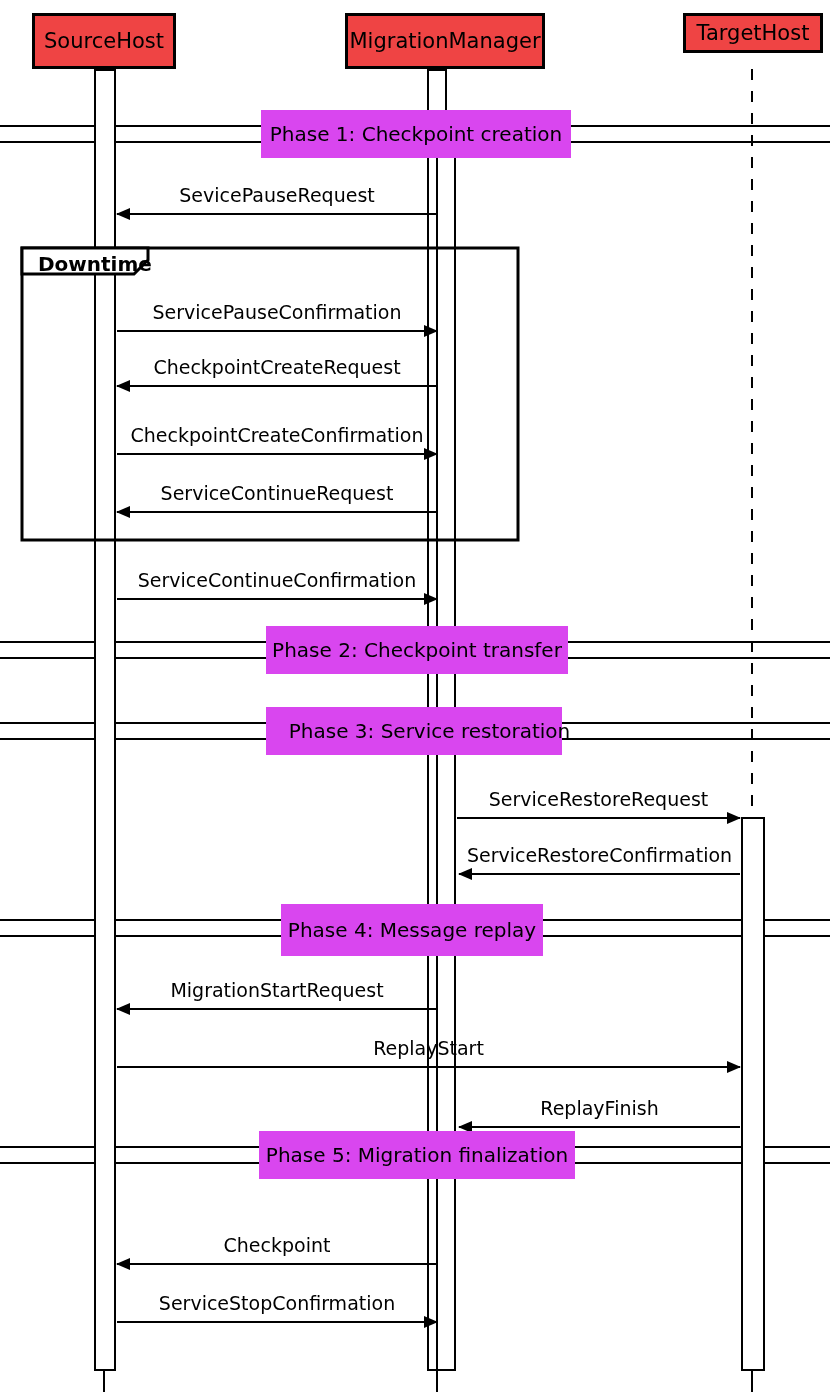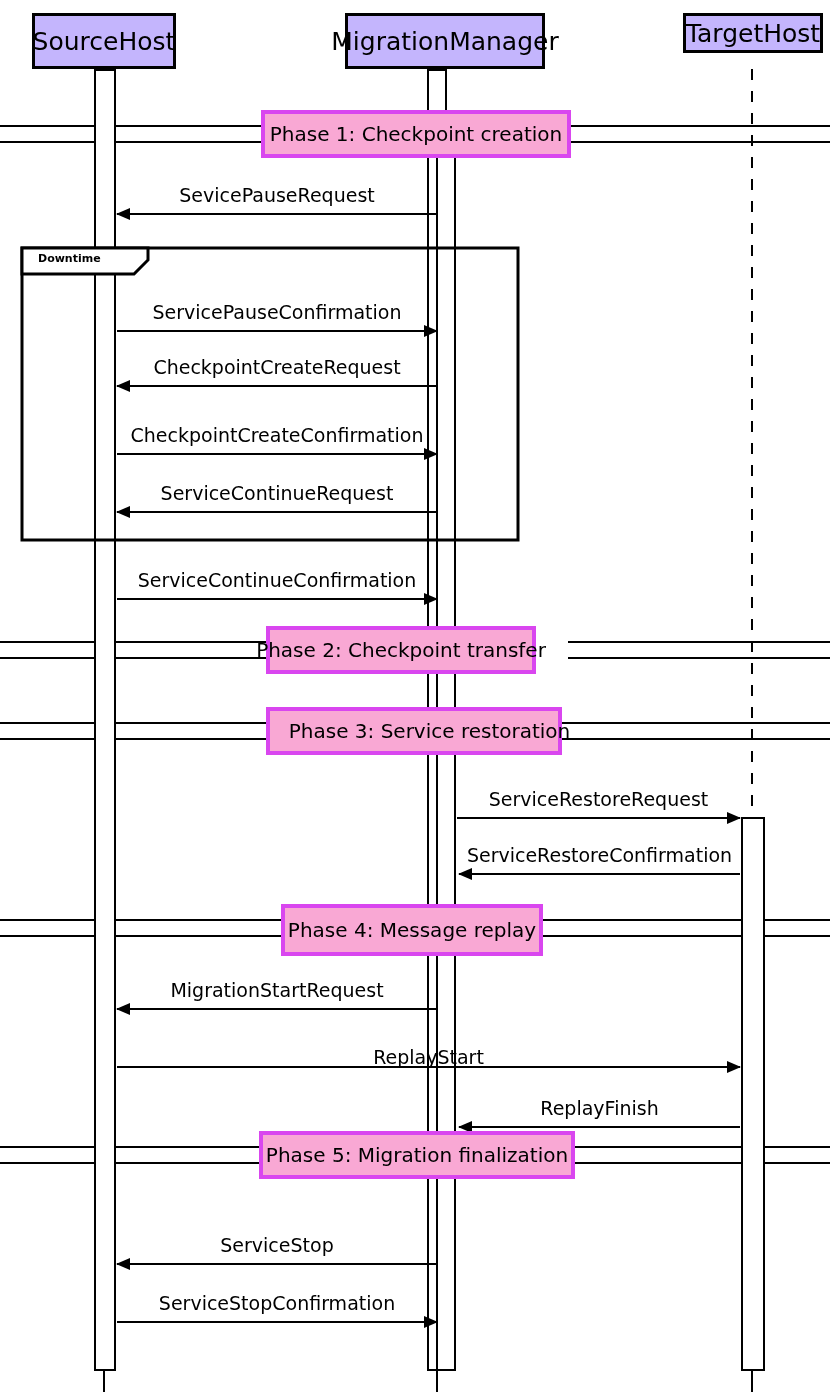--- a/index.html
+++ b/index.html
@@ -1,31 +1,31 @@
 <!DOCTYPE html>
 <html><head>
 <meta charset="utf-8">
 <style>
   html,body{margin:0;padding:0;background:#ffffff;}
   body{font-family:"DejaVu Sans","Liberation Sans",sans-serif;}
   #diagram{position:relative;width:830px;height:1395px;background:#fff;overflow:hidden;}
   svg#canvas{position:absolute;left:0;top:0;width:830px;height:1395px;}
 
   .lifeline-box{
-    position:absolute;background:#c4b5fd;border:3px solid #000;
+    position:absolute;background:#ef4444;border:3px solid #000;
     display:flex;align-items:center;justify-content:center;
-    font-size:25px;color:#000;white-space:nowrap;box-sizing:border-box;
+    font-size:21px;color:#000;white-space:nowrap;box-sizing:border-box;
   }
   .phase-box{
-    position:absolute;background:#f9a8d4;border:4px solid #d946ef;
+    position:absolute;background:#d946ef;border:6px solid #d946ef;
     display:flex;align-items:center;justify-content:center;
     font-size:20px;color:#000;white-space:nowrap;box-sizing:border-box;
   }
   .frag-label{
-    position:absolute;font-size:11px;font-weight:bold;color:#000;
+    position:absolute;font-size:20px;font-weight:bold;color:#000;
     white-space:nowrap;
   }
   .msg-label{
     position:absolute;font-size:19px;color:#000;white-space:nowrap;
     transform:translateX(-50%);
   }
 </style>
 </head>
 <body>
 
@@ -103,31 +103,31 @@
         <line x1="752" y1="1372" x2="752" y2="1392" stroke="#000000" stroke-width="2"></line>
       </g>
   </svg>
 
   <div id="html-layer">
       <div class="lifeline-box" style="left:32px;top:13px;width:144px;height:56px;">SourceHost</div>
       <div class="lifeline-box" style="left:345px;top:13px;width:200px;height:56px;">MigrationManager</div>
       <div class="lifeline-box" style="left:683px;top:13px;width:140px;height:40px;">TargetHost</div>
       <div class="frag-label" style="left:38px;top:252px;">Downtime</div>
       <div class="phase-box" style="left:261px;top:110px;width:310px;height:48px;">Phase 1: Checkpoint creation</div>
-      <div class="phase-box" style="left:266px;top:626px;width:270px;height:48px;">Phase 2: Checkpoint transfer</div>
+      <div class="phase-box" style="left:266px;top:626px;width:302px;height:48px;">Phase 2: Checkpoint transfer</div>
       <div class="phase-box" style="left:266px;top:707px;width:296px;height:48px;padding-left:31px;">Phase 3: Service restoration</div>
       <div class="phase-box" style="left:281px;top:904px;width:262px;height:52px;text-align:right;">Phase 4: Message replay</div>
       <div class="phase-box" style="left:259px;top:1131px;width:316px;height:48px;">Phase 5: Migration finalization</div>
       <div class="msg-label" style="left:277px;top:184px;">SevicePauseRequest</div>
       <div class="msg-label" style="left:277px;top:301px;">ServicePauseConfirmation</div>
       <div class="msg-label" style="left:277px;top:356px;">CheckpointCreateRequest</div>
       <div class="msg-label" style="left:277px;top:424px;">CheckpointCreateConfirmation</div>
       <div class="msg-label" style="left:277px;top:482px;">ServiceContinueRequest</div>
       <div class="msg-label" style="left:277px;top:569px;">ServiceContinueConfirmation</div>
       <div class="msg-label" style="left:598.5px;top:788px;">ServiceRestoreRequest</div>
       <div class="msg-label" style="left:599.5px;top:844px;">ServiceRestoreConfirmation</div>
       <div class="msg-label" style="left:277px;top:979px;">MigrationStartRequest</div>
-      <div class="msg-label" style="left:428.5px;top:1037px;margin-top:9px;">ReplayStart</div>
+      <div class="msg-label" style="left:428.5px;top:1037px;">ReplayStart</div>
       <div class="msg-label" style="left:599.5px;top:1097px;text-align:center;">ReplayFinish</div>
-      <div class="msg-label" style="left:277px;top:1234px;">ServiceStop</div>
+      <div class="msg-label" style="left:277px;top:1234px;">Checkpoint</div>
       <div class="msg-label" style="left:277px;top:1292px;">ServiceStopConfirmation</div>
     </div>
 </div>
 
 </body></html>

